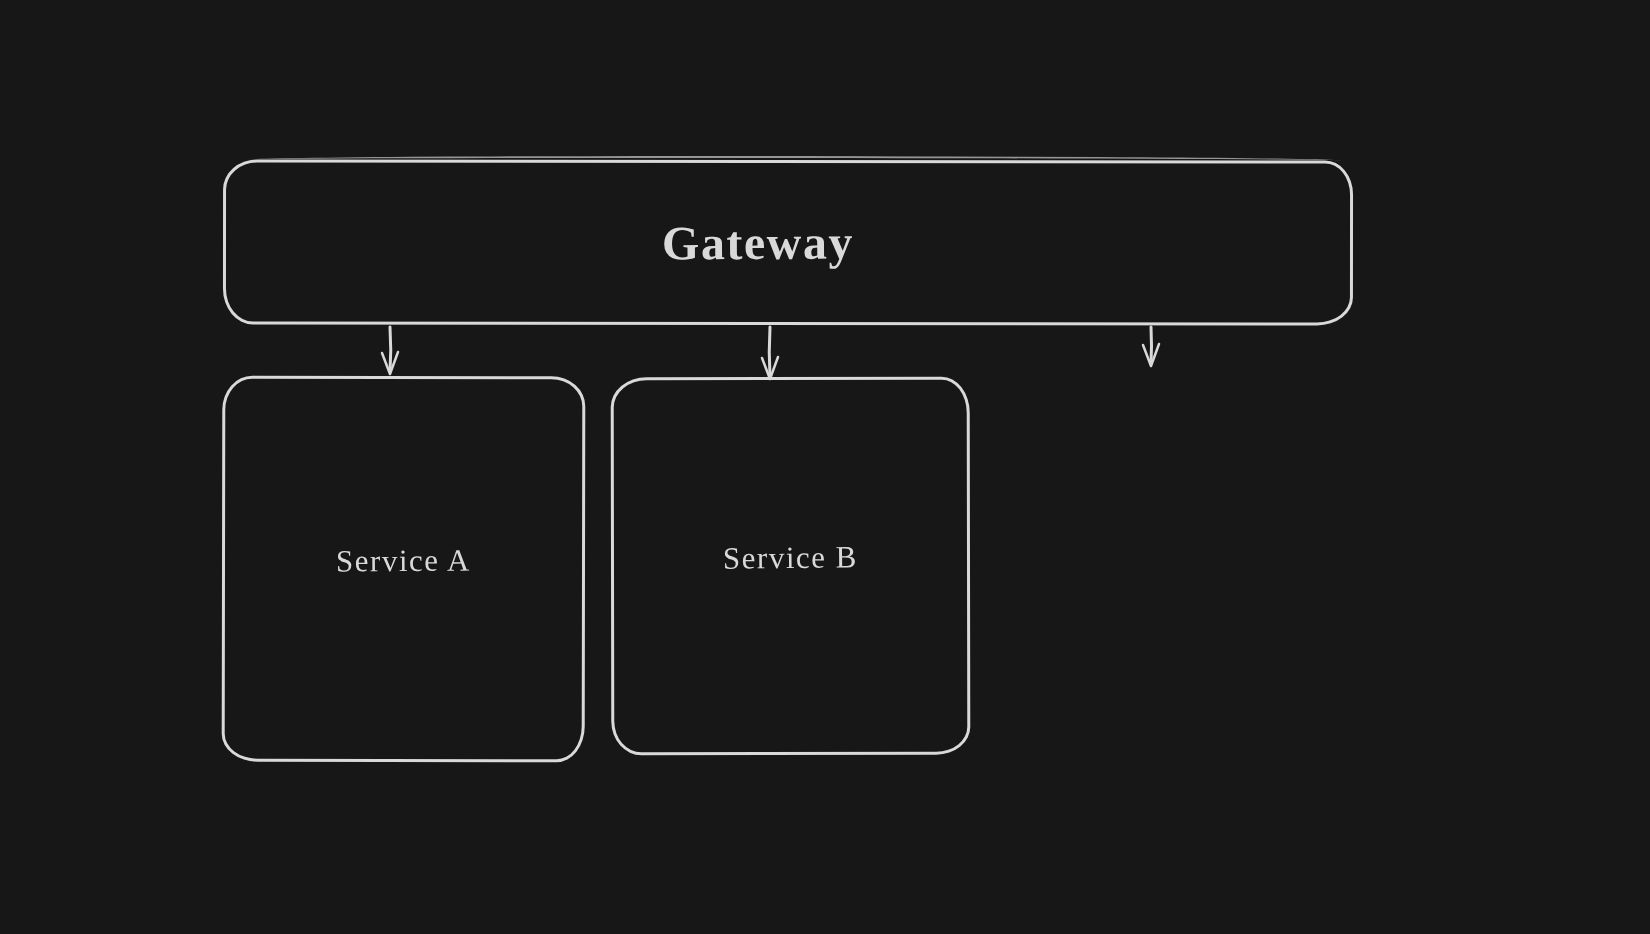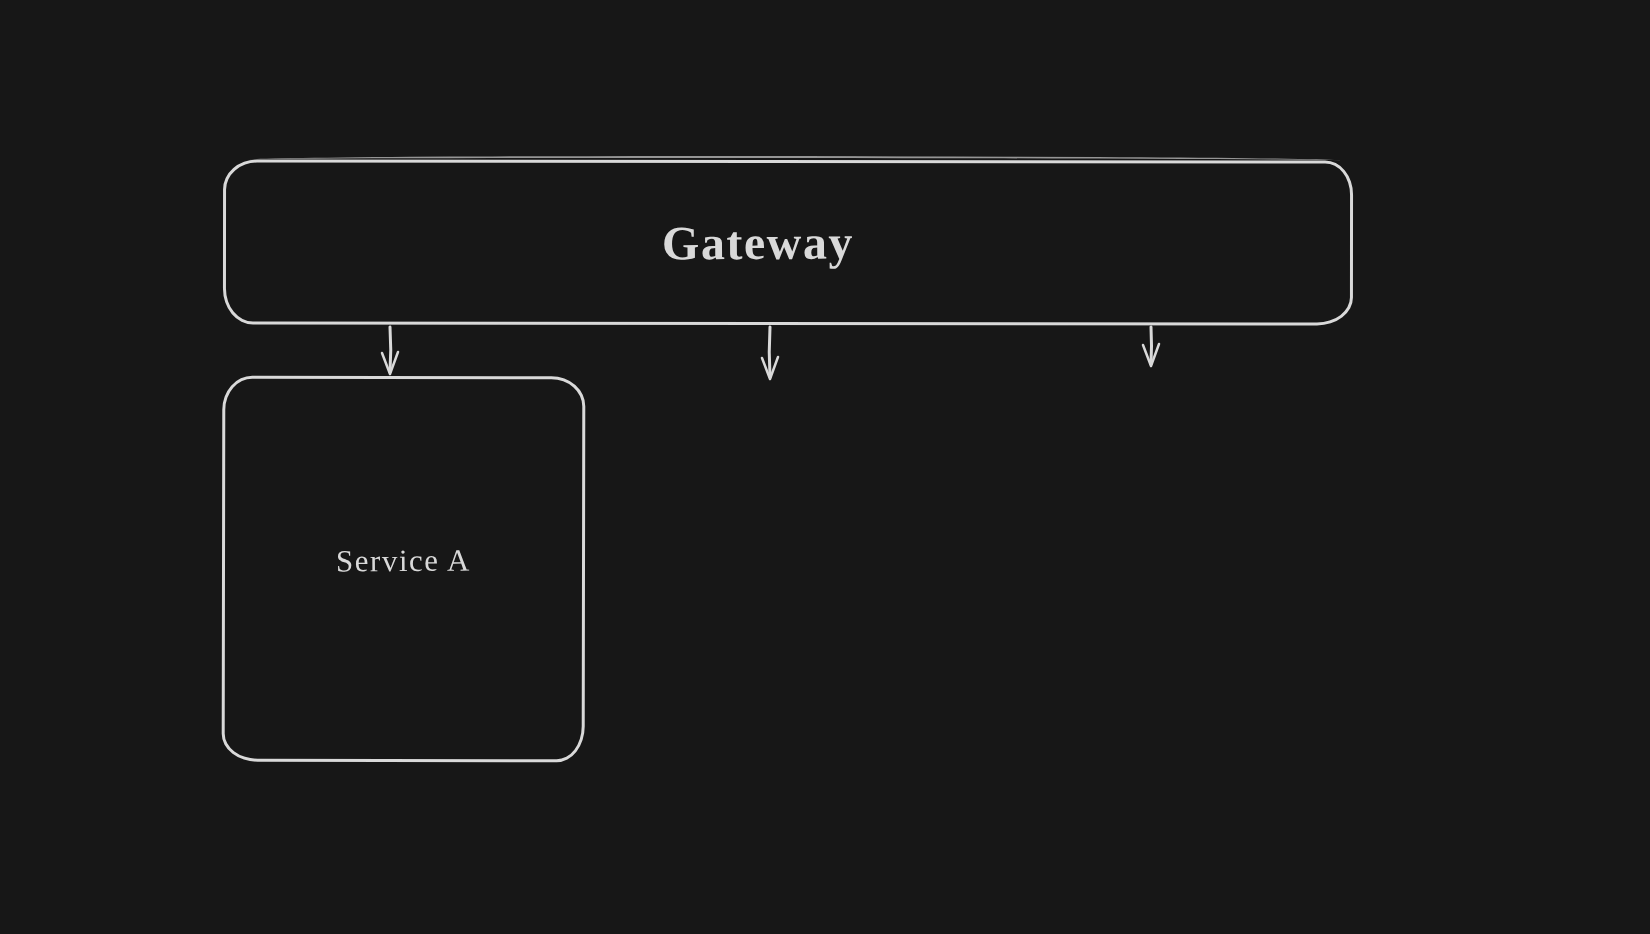--- a/index.html
+++ b/index.html
@@ -116,15 +116,18 @@
   </svg>
 
   <div class="node node-gateway">
     <span class="label">Gateway</span>
   </div>
 
   <div class="node node-service node-service-a">
     <span class="label">Service A</span>
   </div>
 
+  <div class="node node-service node-service-b">
+    <span class="label">Service B</span>
+  </div>
 
 
 </div>
 
 </body></html>

